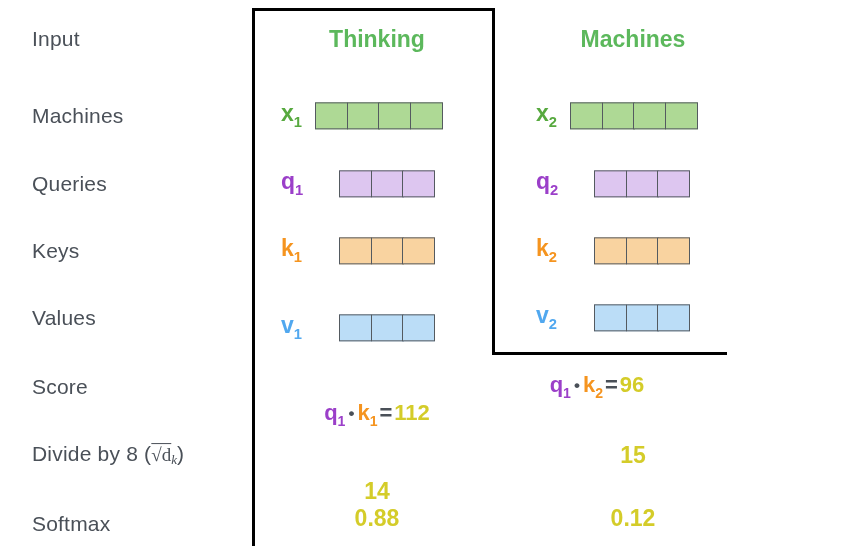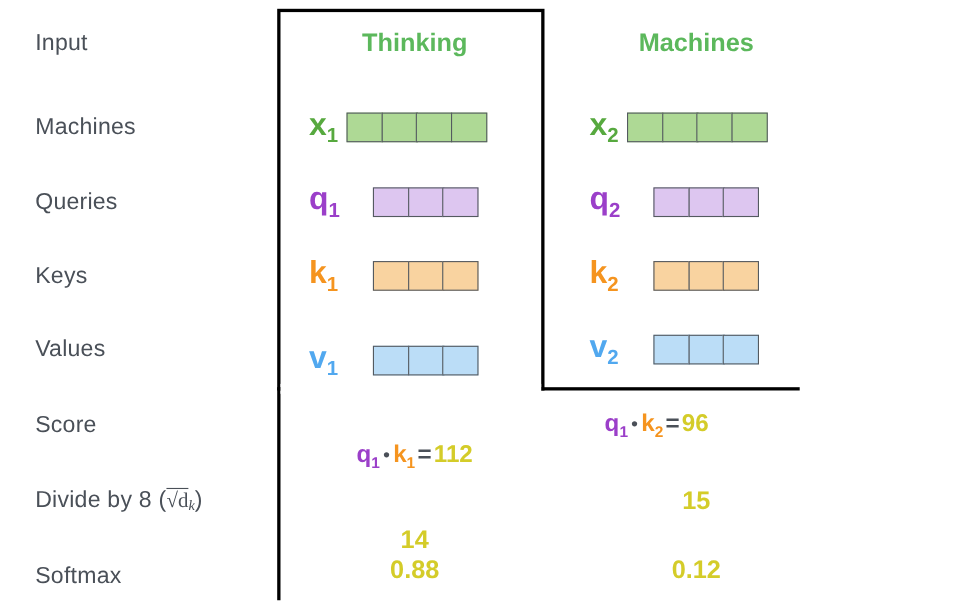--- a/index.html
+++ b/index.html
@@ -89,21 +89,21 @@
   }
 
   
   .vec-row {
     position: absolute;
     display: flex;
     align-items: center;
     transform: translateY(-50%);
   }
   .vec-tag {
-    font-size: 29px;
+    font-size: 23px;
     font-weight: bold;
     white-space: nowrap;
     width: 34px;
     text-align: left;
     line-height: 1;
   }
   .vec-tag sub {
     font-size: 0.64em;
     font-weight: bold;
   }

